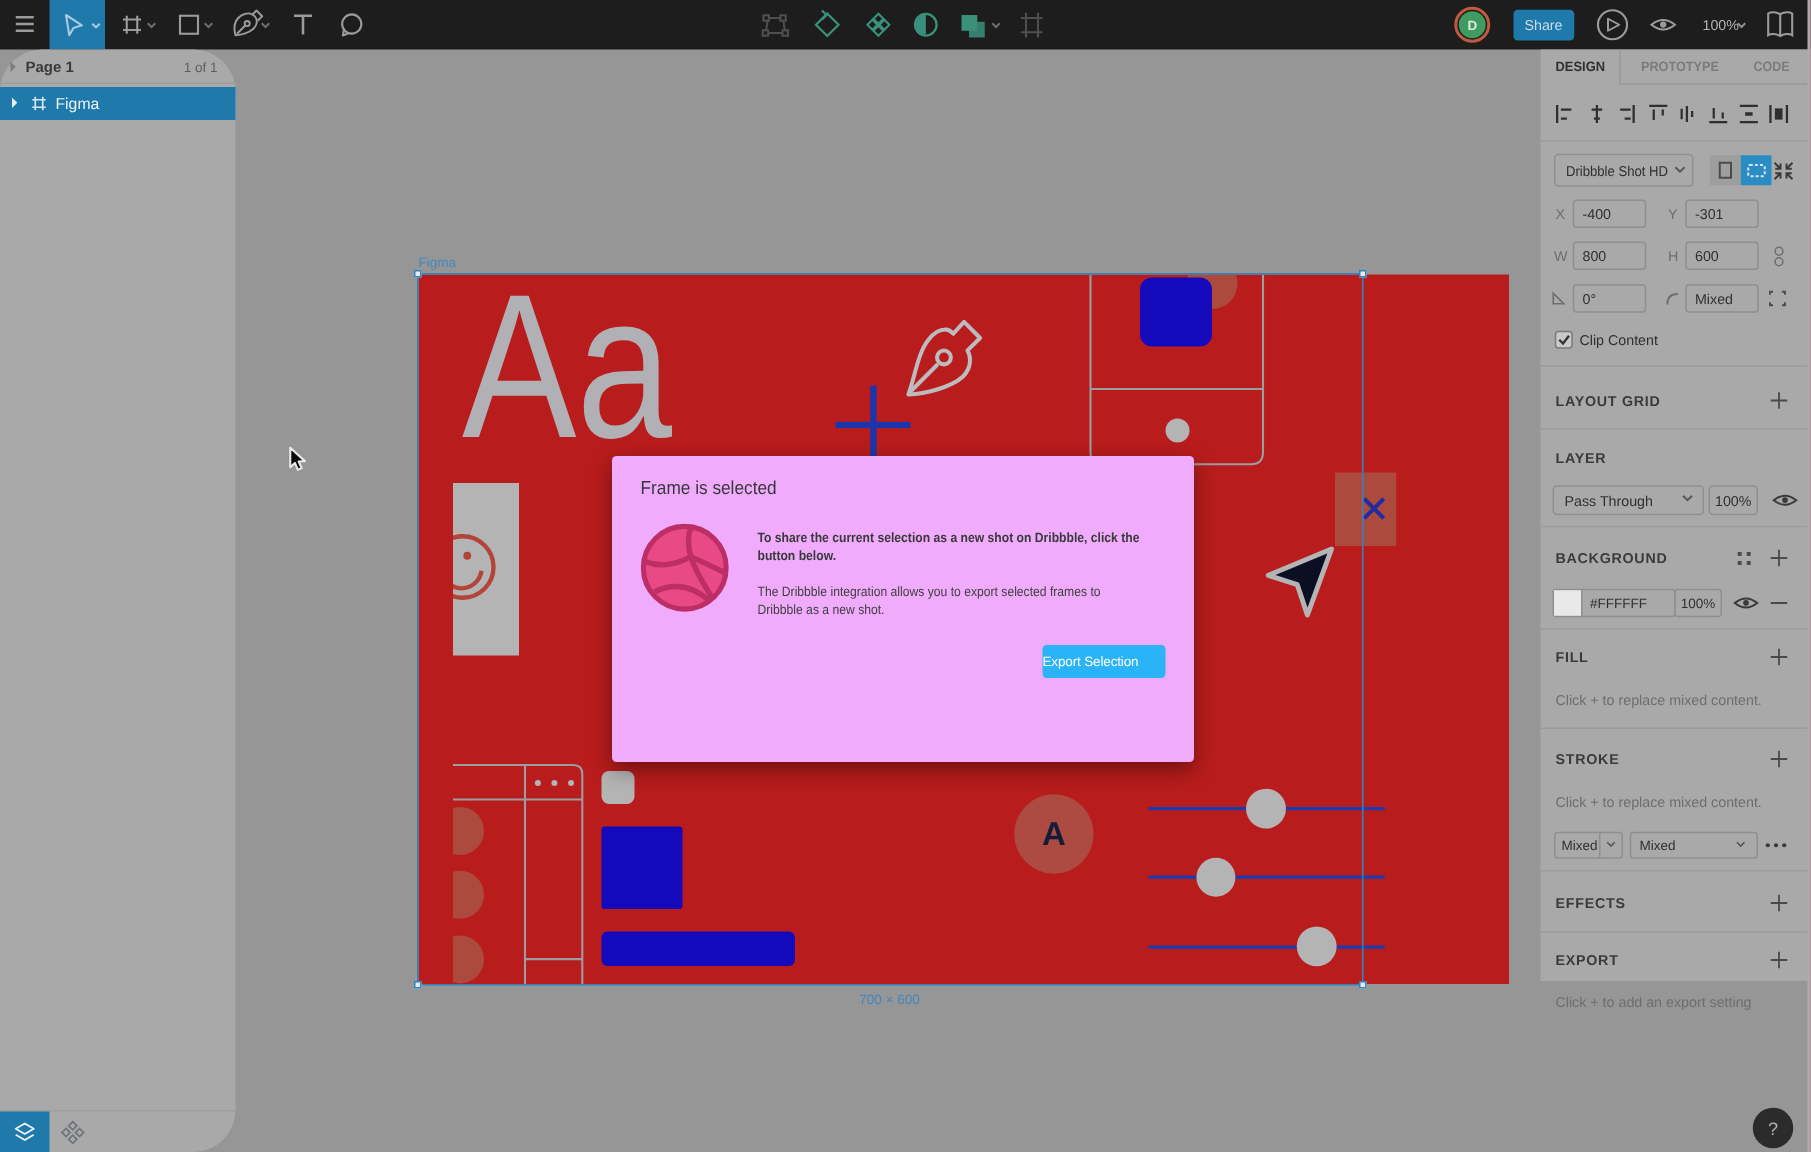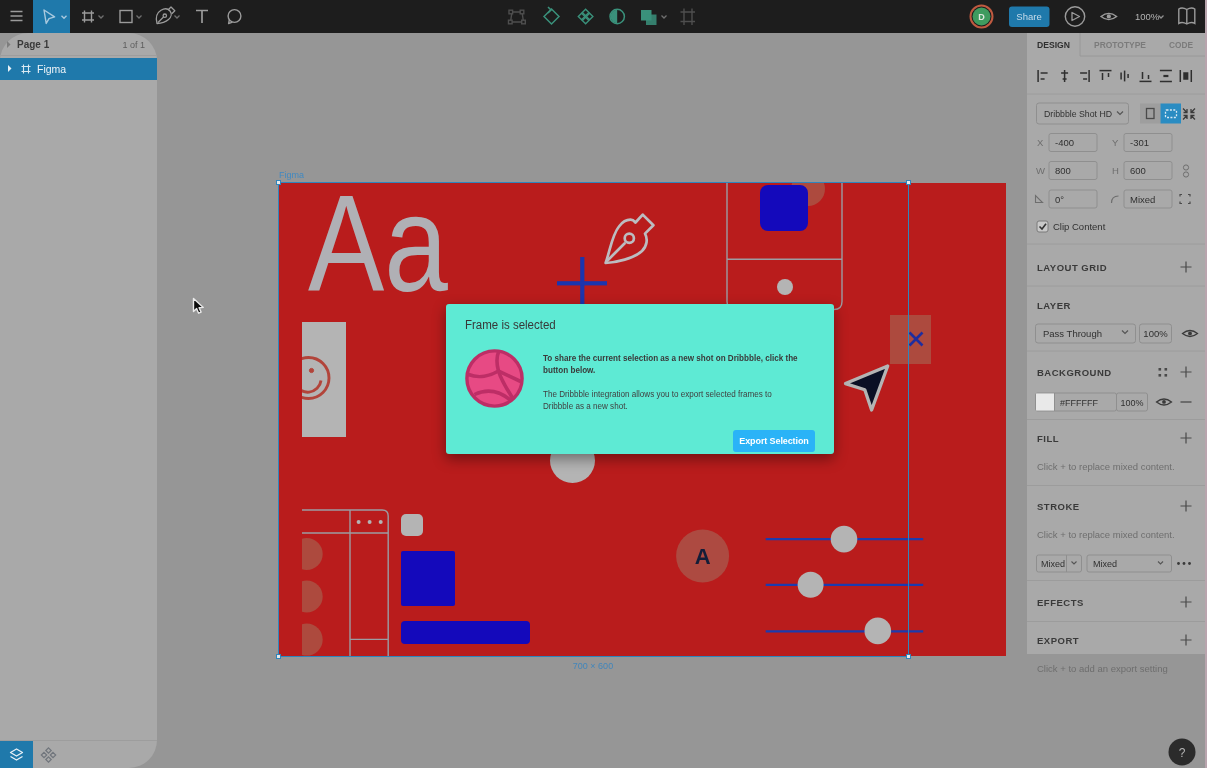--- a/index.html
+++ b/index.html
@@ -24,25 +24,25 @@
   #edgestrip { position:absolute; left:1205px; top:0; width:2px; height:768px; background:#b8a4ad; }
 
   
   #abLabel { position:absolute; left:279px; top:170px; font-size:9px; color:#4289c0; }
   #artboard { position:absolute; left:279px; top:183px; width:727px; height:473px; background:#b91c1c; overflow:hidden;padding-left:23px; }
   #absel { position:absolute; left:278px; top:182px; width:631px; height:475px; border:1px solid #2f85bd; pointer-events:none; }
   .handle { position:absolute; width:5px; height:5px; background:#e8e8e8; border:1px solid #2f85bd; }
   #sizeLabel { position:absolute; left:543px; top:661px; width:100px; text-align:center; font-size:9px; color:#4286bb; }
 
   
-  #modal { position:absolute; left:408px; top:304px; width:388px; height:150px; background:#5eead4; border-radius:3px; box-shadow:0 5px 14px rgba(0,0,0,0.4);margin-left:38px; }
+  #modal { position:absolute; left:408px; top:304px; width:388px; height:204px; background:#f0abfc; border-radius:3px; box-shadow:0 5px 14px rgba(0,0,0,0.4); }
   #mtitle { position:absolute; left:19px; top:14px; font-size:12.5px; color:#383838; transform:scaleX(0.92); transform-origin:0 0; white-space:nowrap; }
   #mbold { position:absolute; left:97px; top:48px; font-size:9px; font-weight:bold; color:#3a3a3a; line-height:12.3px; transform:scaleX(0.9); transform-origin:0 0; white-space:nowrap; }
   #mreg { position:absolute; left:97px; top:84px; font-size:9px; color:#414141; line-height:12.2px; transform:scaleX(0.9); transform-origin:0 0; white-space:nowrap; }
-  #mbtn { position:absolute; left:287px; top:126px; width:82px; height:22px; background:#2ab3f7; border-radius:3px; color:#fff; font-size:9px; font-weight:bold; text-align:center; line-height:22px; letter-spacing:-0.1px; }
+  #mbtn { position:absolute; left:287px; top:126px; width:82px; height:22px; background:#2ab3f7; border-radius:3px; color:#fff; font-size:9px; font-weight:normal; line-height:22px; letter-spacing:-0.1px; }
 </style>
 </head>
 <body>
 
 <div id="toolbar">
 <svg width="1207" height="33" viewBox="0 0 1207 33" xmlns="http://www.w3.org/2000/svg">
 
   <g stroke="#9b9b9b" stroke-width="1.6">
     <path d="M10.5,11.5 L22.5,11.5 M10.5,16 L22.5,16 M10.5,20.5 L22.5,20.5"></path>
   </g>

